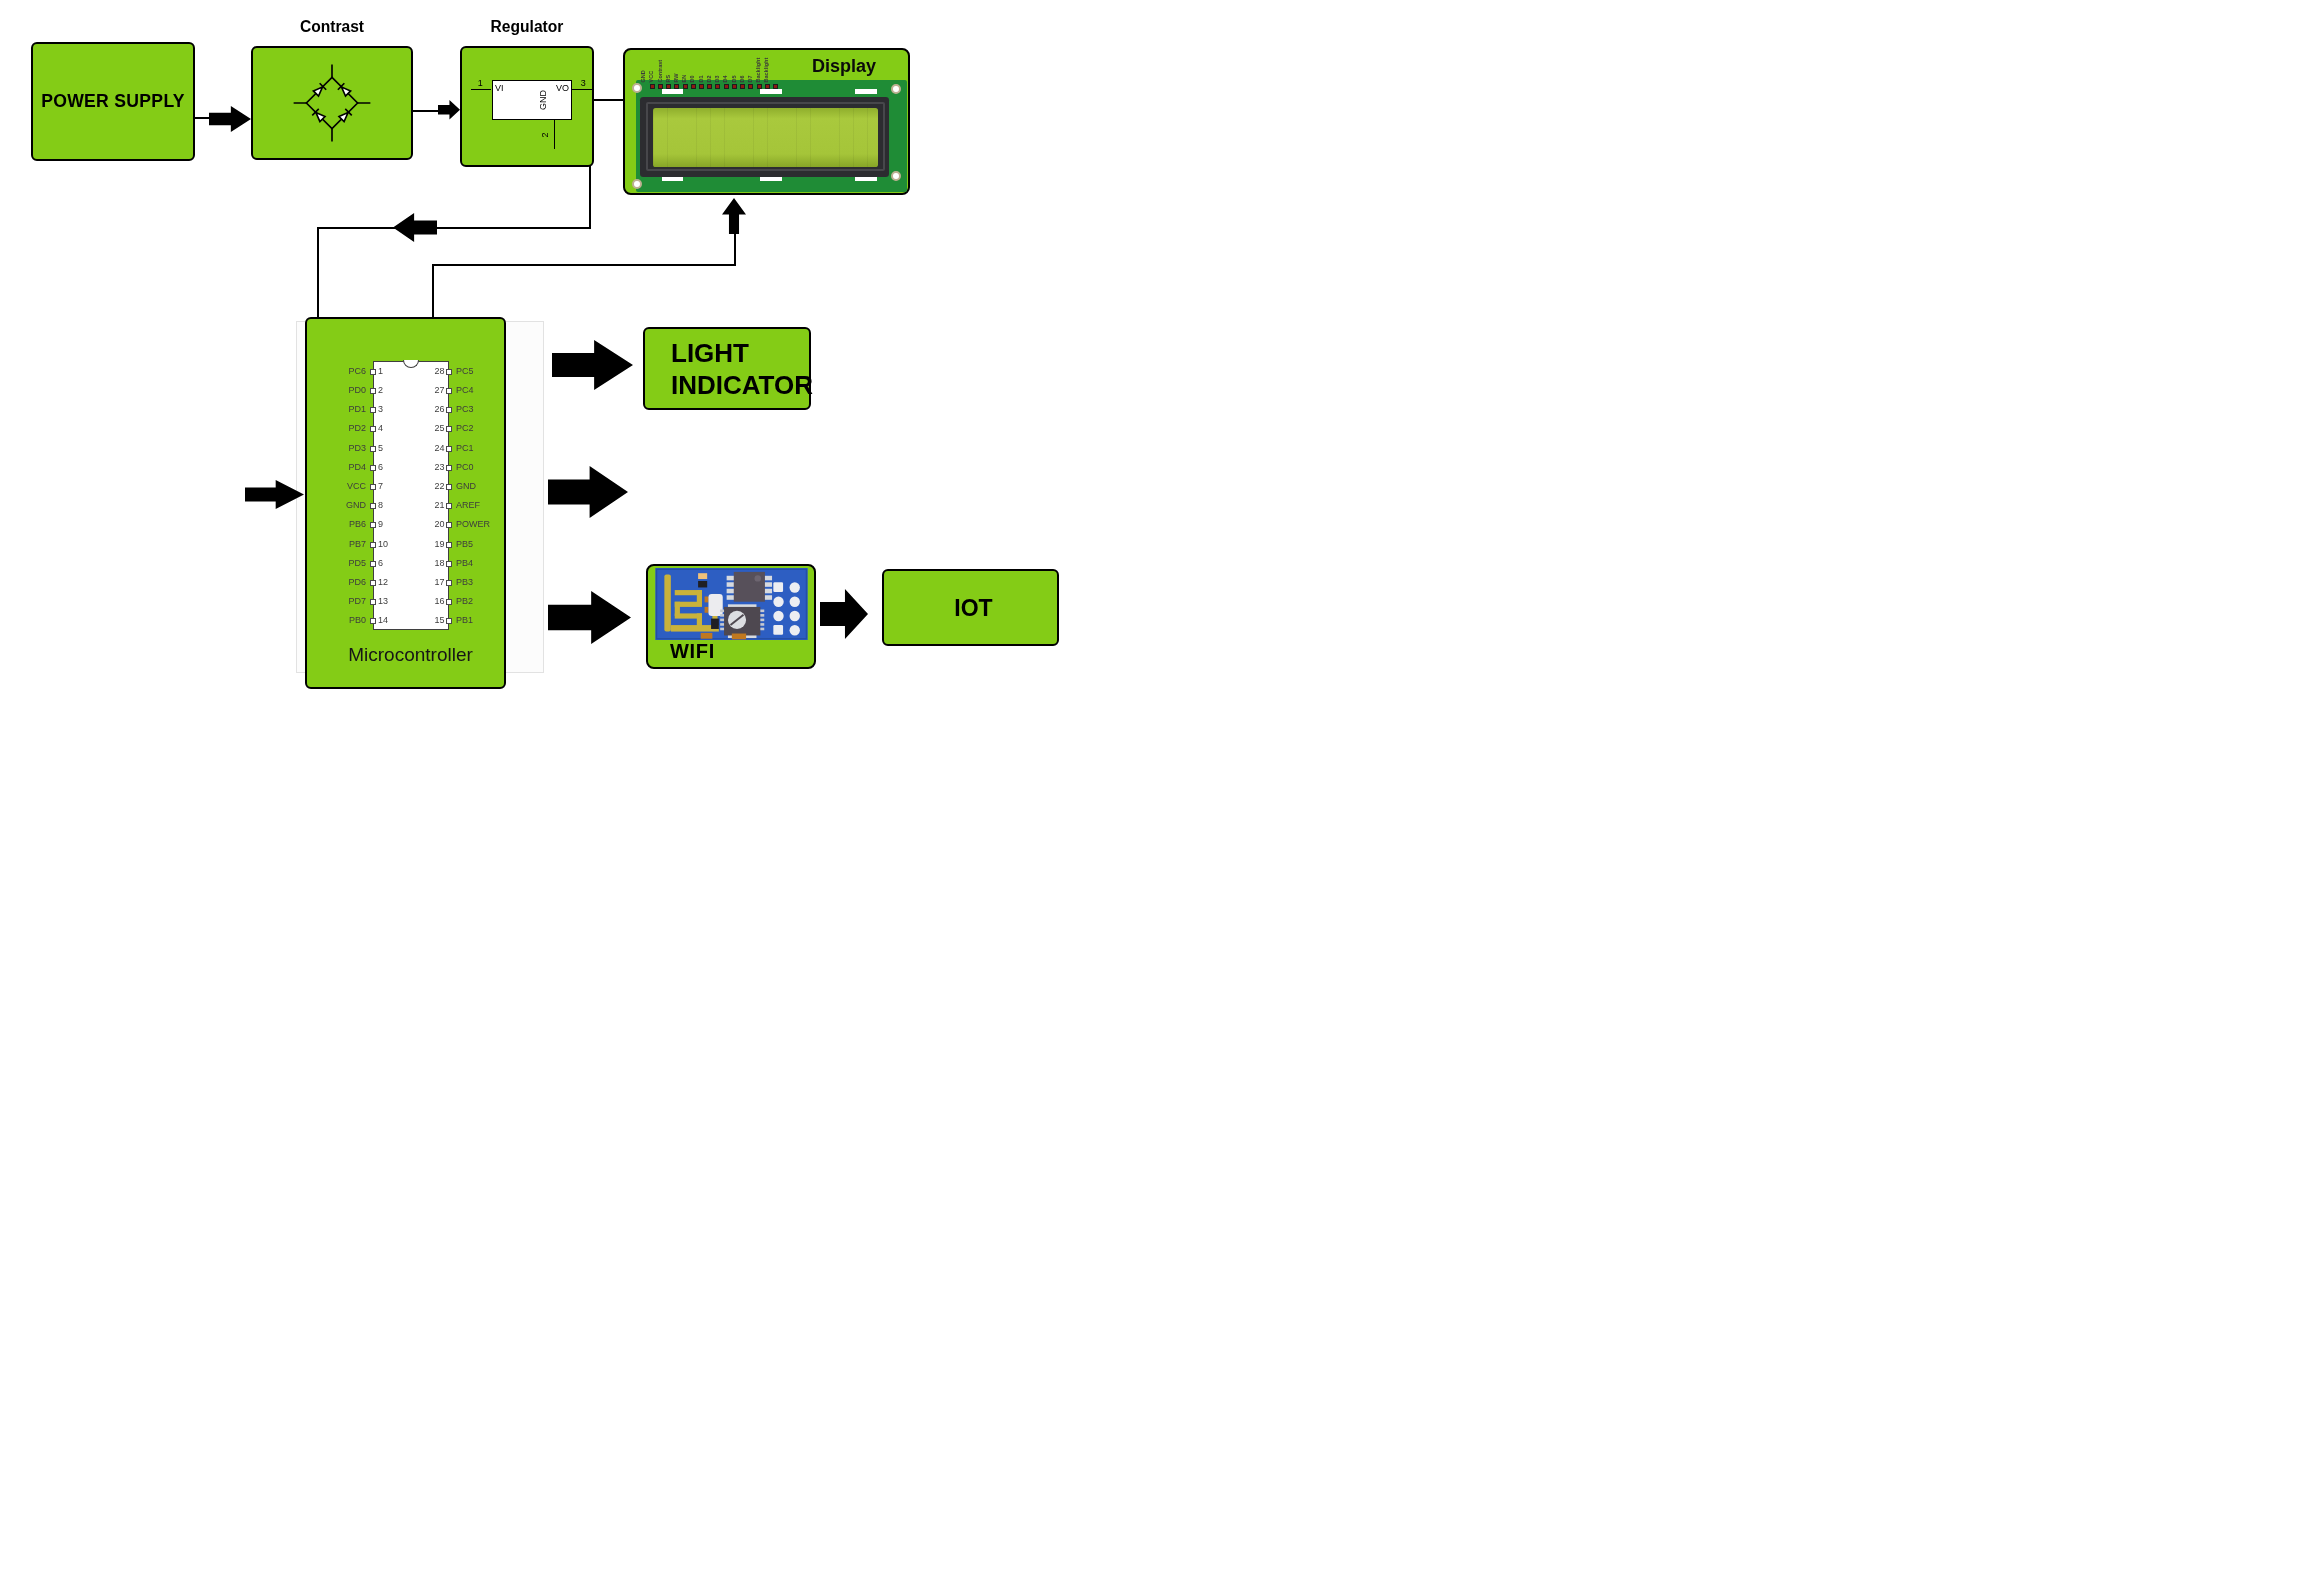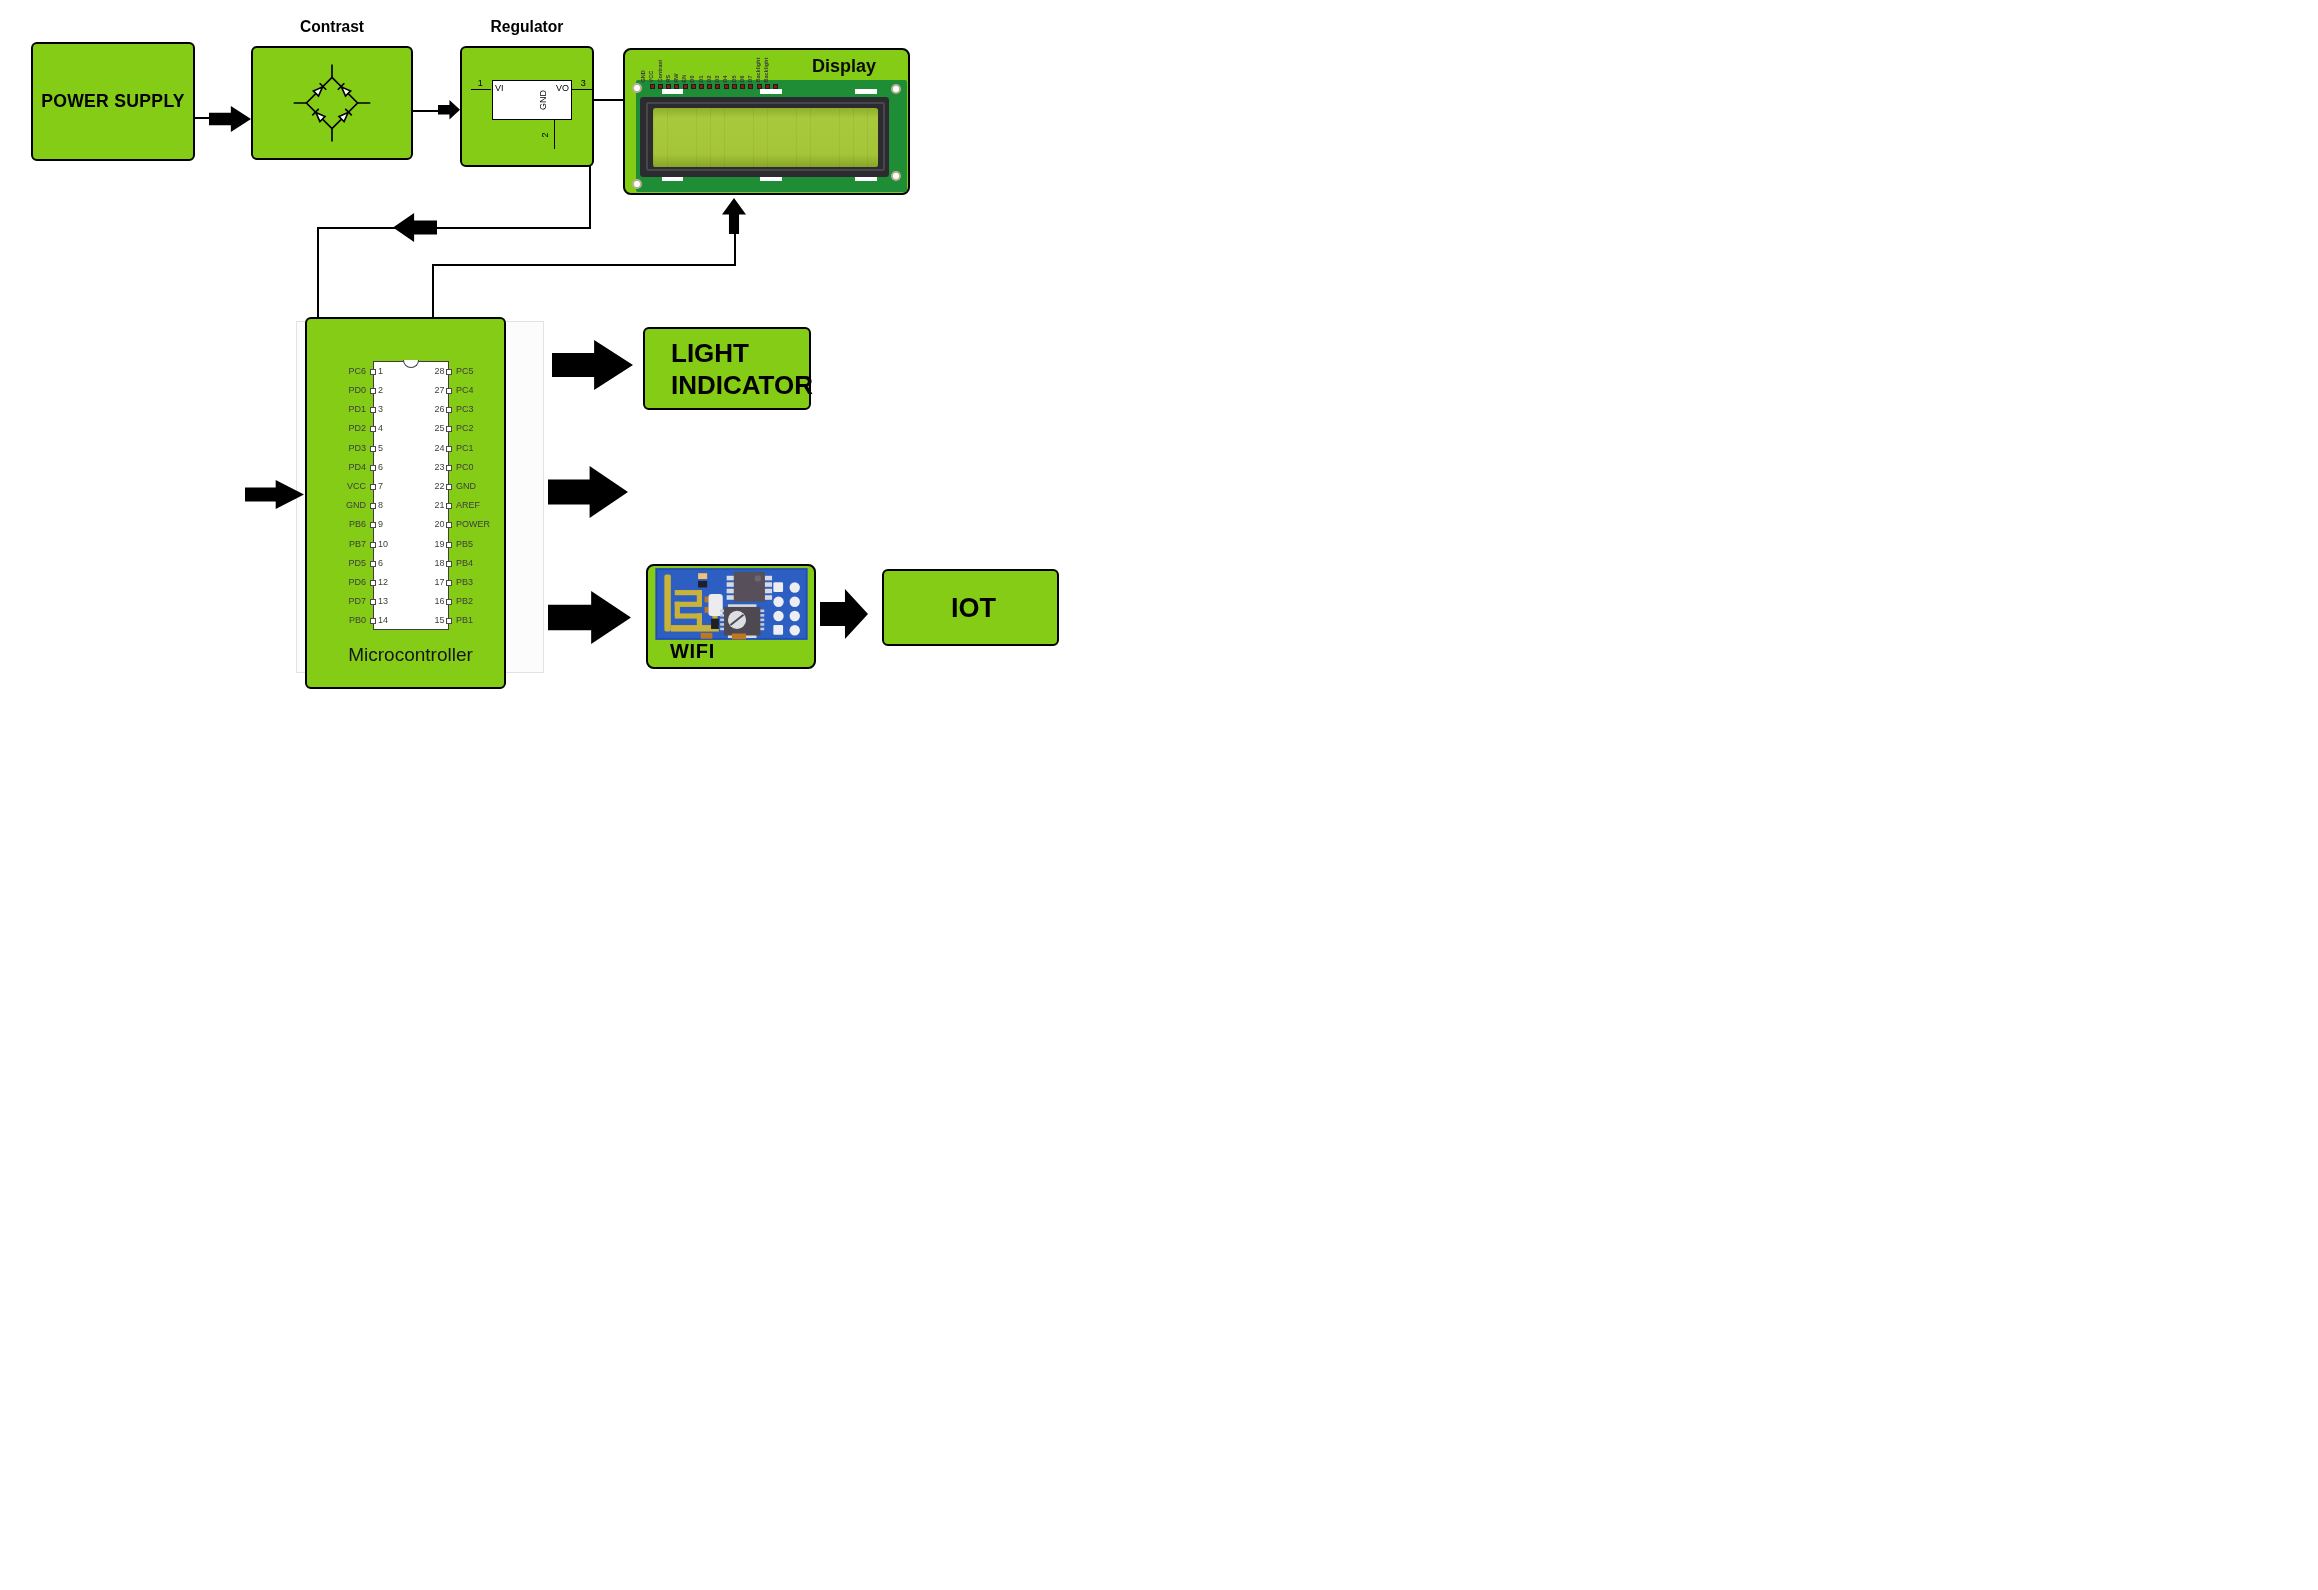--- a/index.html
+++ b/index.html
@@ -218,21 +218,21 @@
     </g>
 
     <rect x="96" y="99" width="18" height="9" fill="#c0781f" opacity="0"></rect>
     <rect x="70" y="100" width="18" height="9" fill="#c0781f"></rect>
     <rect x="118" y="101" width="22" height="9" fill="#c0781f"></rect>
   </svg>
   <div class="lbl" style="left:660px;top:640px;width:65px;height:23.5px;font-size:20px;font-weight:bold;letter-spacing:0.7px;">WIFI</div>
 
   <div class="arrow arrow-r" style="left:820px;top:589px;width:48px;height:50px;"></div>
   <div class="box" style="left:882px;top:569px;width:177px;height:77px;">
-    <div class="lbl" style="left:44px;top:22px;width:91px;height:30px;font-size:27px;font-weight:bold;">IOT</div>
+    <div class="lbl" style="left:44px;top:22px;width:91px;height:30px;font-size:23px;font-weight:bold;">IOT</div>
   </div>
 
 <div class="lcd-hole" style="left:632px;top:83px;"></div>
     <div class="lcd-hole" style="left:891px;top:84px;"></div>
     <div class="lcd-hole" style="left:632px;top:179px;"></div>
     <div class="lcd-hole" style="left:891px;top:171px;"></div>
     <div class="lcd-pin" style="left:650px;top:84px;"></div>
     <div class="lcd-pin-label" style="left:646px;top:76px;">GND</div>
     <div class="lcd-pin" style="left:658px;top:84px;"></div>
     <div class="lcd-pin-label" style="left:654px;top:76px;">VCC</div>

